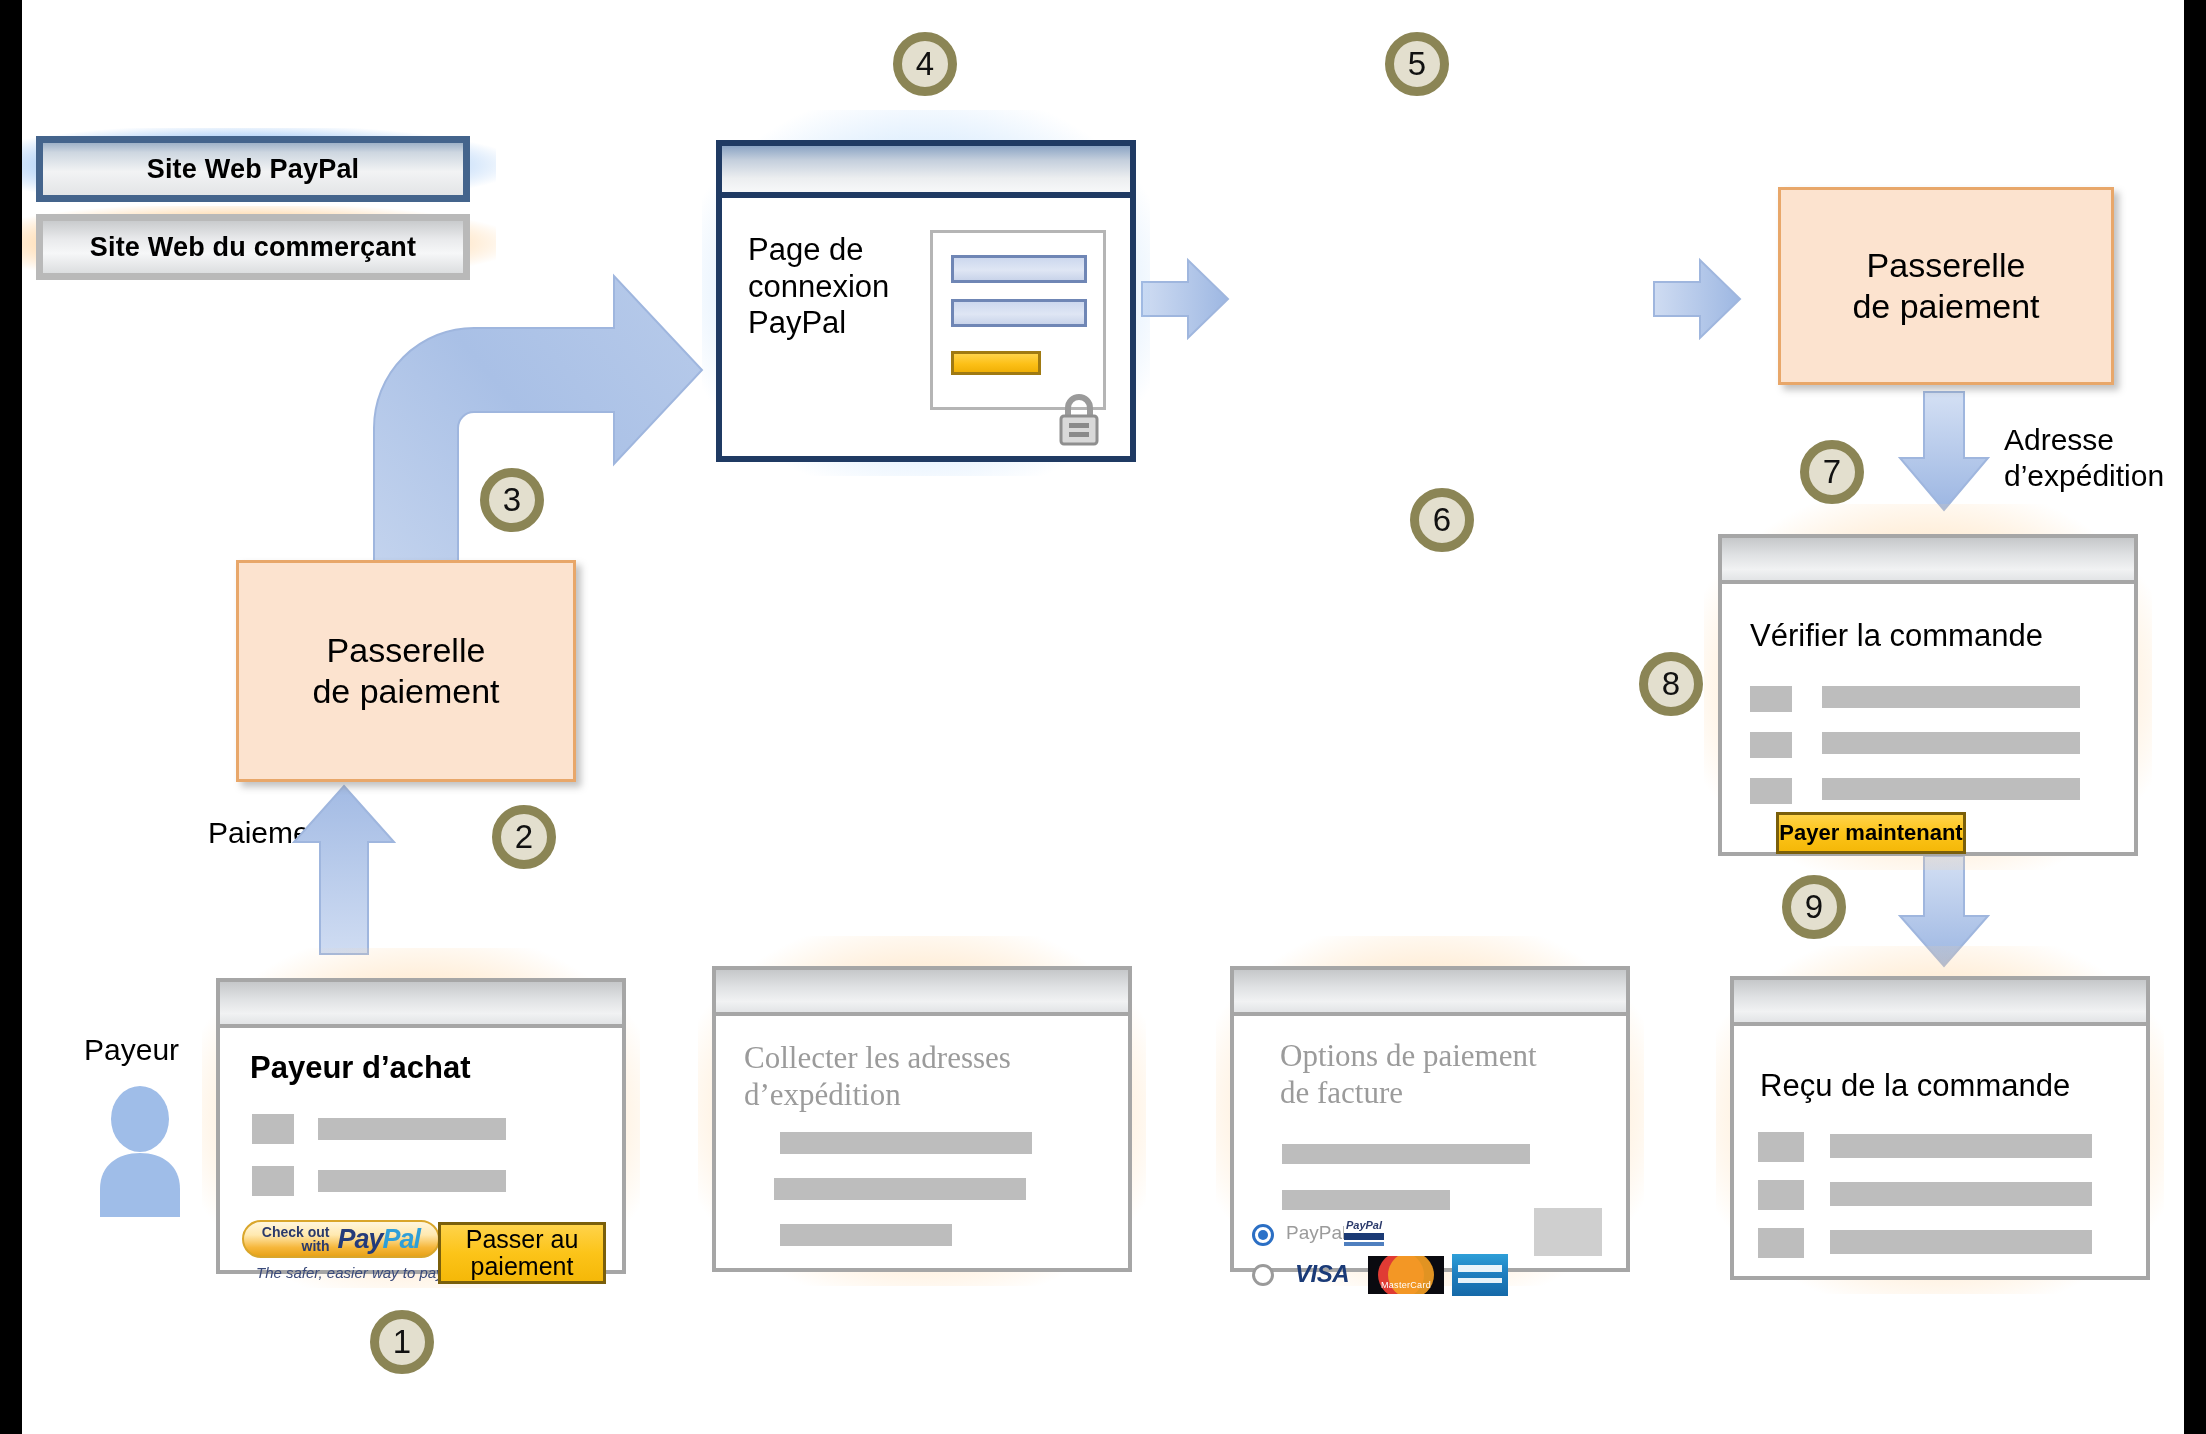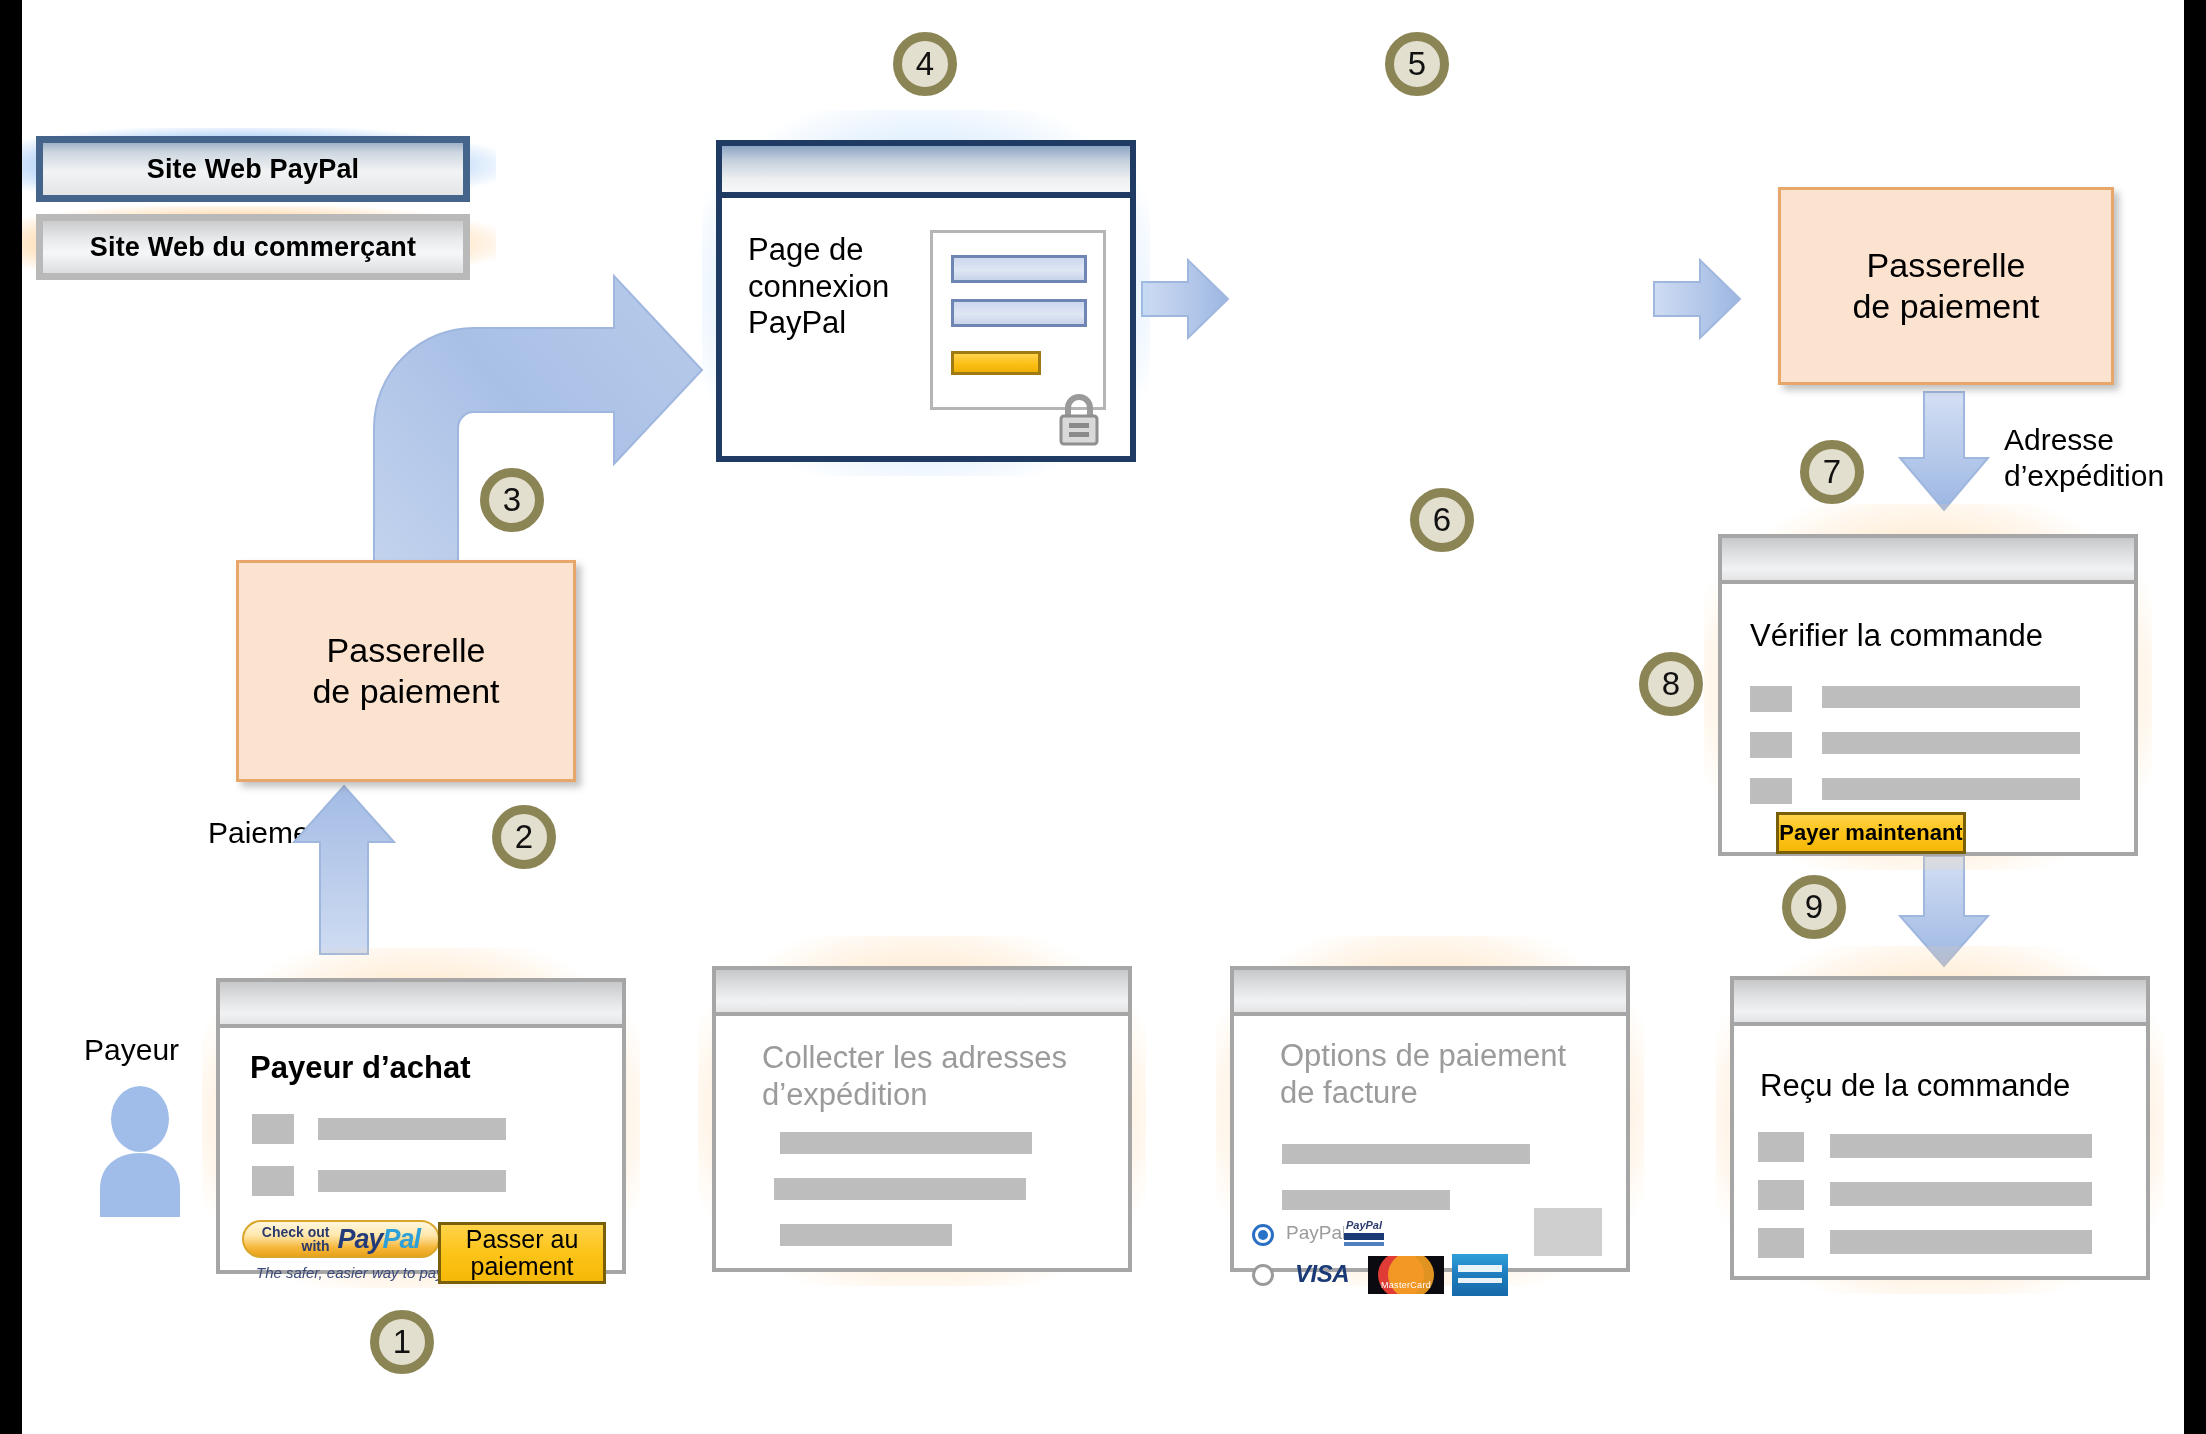--- a/index.html
+++ b/index.html
@@ -316,35 +316,35 @@
       </div>
     </div>
   </div>
   <div class="badge" style="left:370px;top:1310px;">1</div>
 
   <div class="win" style="left:712px;top:950px;width:420px;height:322px;z-index:5">
     <div class="glow glow-orange"></div>
     <div class="frame grey">
       <div class="titlebar grey"></div>
       <div class="win-body g">
-        <div class="win-title dim" style="left:46px;top:28px;width:350px;">Collecter les adresses
+        <div class="win-title dim" style="left:28px;top:28px;width:350px;font-family:Liberation Serif, serif;">Collecter les adresses
 d’expédition</div>
         <div class="bar" style="left:64px;top:120px;width:252px;height:22px;"></div>
         <div class="bar" style="left:58px;top:166px;width:252px;height:22px;"></div>
         <div class="bar" style="left:64px;top:212px;width:172px;height:22px;"></div>
       </div>
     </div>
   </div>
 
   <div class="win" style="left:1230px;top:950px;width:400px;height:322px;z-index:5">
     <div class="glow glow-orange"></div>
     <div class="frame grey">
       <div class="titlebar grey"></div>
       <div class="win-body g">
-        <div class="win-title dim" style="left:46px;top:26px;width:330px;">Options de paiement
+        <div class="win-title dim" style="left:46px;top:26px;width:330px;font-family:Liberation Serif, serif;">Options de paiement
 de facture</div>
         <div class="bar" style="left:48px;top:132px;width:248px;height:20px;"></div>
         <div class="bar" style="left:48px;top:178px;width:168px;height:20px;"></div>
 
         <div class="radio on" style="left:18px;top:212px;"></div>
         <div style="position:absolute;left:52px;top:210px;font-size:19px;color:#9b9b9b;">PayPal</div>
         <div class="pp-mini" style="left:110px;top:208px;width:40px;height:26px;">
           <div class="l1">PayPal</div>
             <div class="l2"></div>
             <div class="l3"></div>

